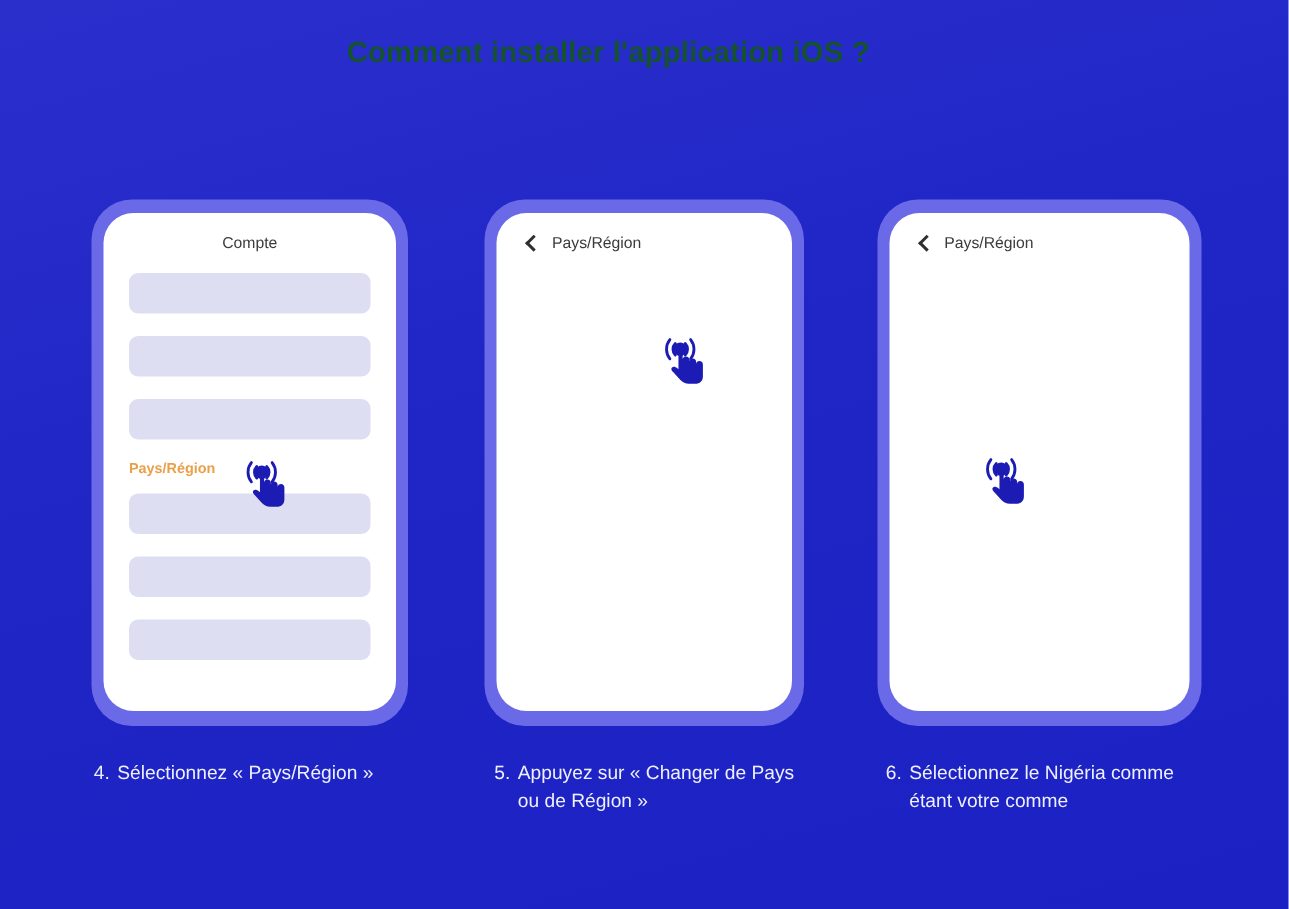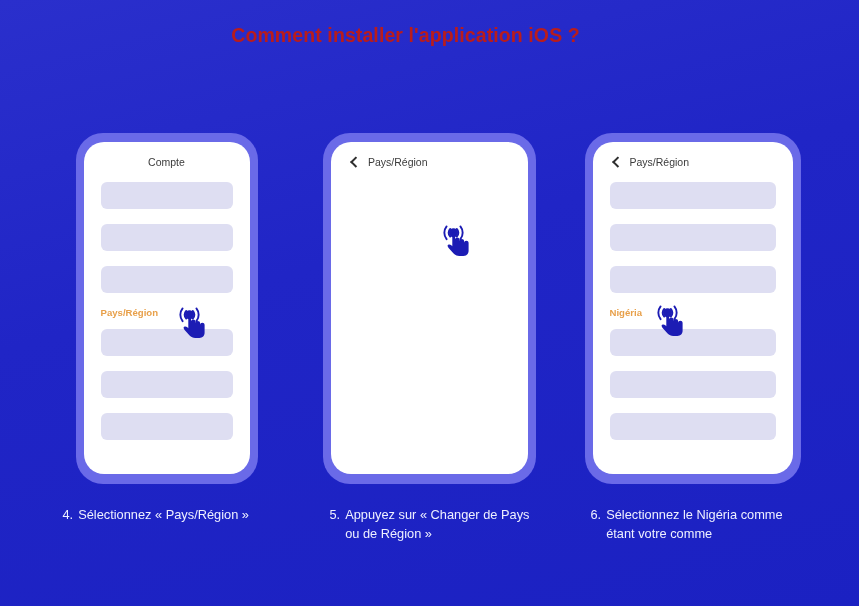--- a/index.html
+++ b/index.html
@@ -16,21 +16,21 @@
     position: relative;
   }
 
   
   .page-title {
     position: absolute;
     top: 24px;
     left: 0;
     width: 811px;
     text-align: center;
-    color: #b91c1c;
+    color: #14532d;
     font-size: 19.5px;
     font-weight: bold;
     letter-spacing: 0.1px;
   }
 
   
   .steps-row {
     position: absolute;
     top: 133px;
     left: 0;
@@ -42,21 +42,21 @@
 
   .step {
     width: 216px;
     display: flex;
     flex-direction: column;
     align-items: center;
   }
 
   
   .phone {
-    width: 182px;
+    width: 211px;
     height: 351px;
     background: #6a6ae8;
     border-radius: 27px;
     padding: 9px 8px 10px 8px;
     position: relative;
     flex: none;
   }
   .step:nth-child(2) .phone { width: 213px; }
   .step:nth-child(3) .phone { width: 216px; }
 
@@ -271,31 +271,20 @@
 
   <div class="step">
     <div class="phone">
       <div class="screen">
 
         <div class="screen-head back">
           <span class="chevron-left"></span>
           <span>Pays/Région</span>
         </div>
 
-        <div class="rows">
-          <div class="bar"></div>
-          <div class="bar"></div>
-          <div class="bar"></div>
-
-          <div class="label-orange">Nigéria</div>
-
-          <div class="bar"></div>
-          <div class="bar"></div>
-          <div class="bar"></div>
-        </div>
 
         <div class="tap-hand hand-3">
           <svg viewBox="0 0 42 42" xmlns="http://www.w3.org/2000/svg">
             <g fill="none" stroke="#1c1cb4" stroke-width="1.9" stroke-linecap="round">
               <path d="M10.6 6.4 A10.2 10.2 0 0 0 10.6 19.2"></path>
               <path d="M24.4 6.4 A10.2 10.2 0 0 1 24.4 19.2"></path>
               <path d="M14.2 9.0 A5.4 5.4 0 0 0 14.2 16.6"></path>
               <path d="M20.8 9.0 A5.4 5.4 0 0 1 20.8 16.6"></path>
             </g>
             <circle cx="17.5" cy="12.8" r="4.5" fill="#1c1cb4"></circle>

